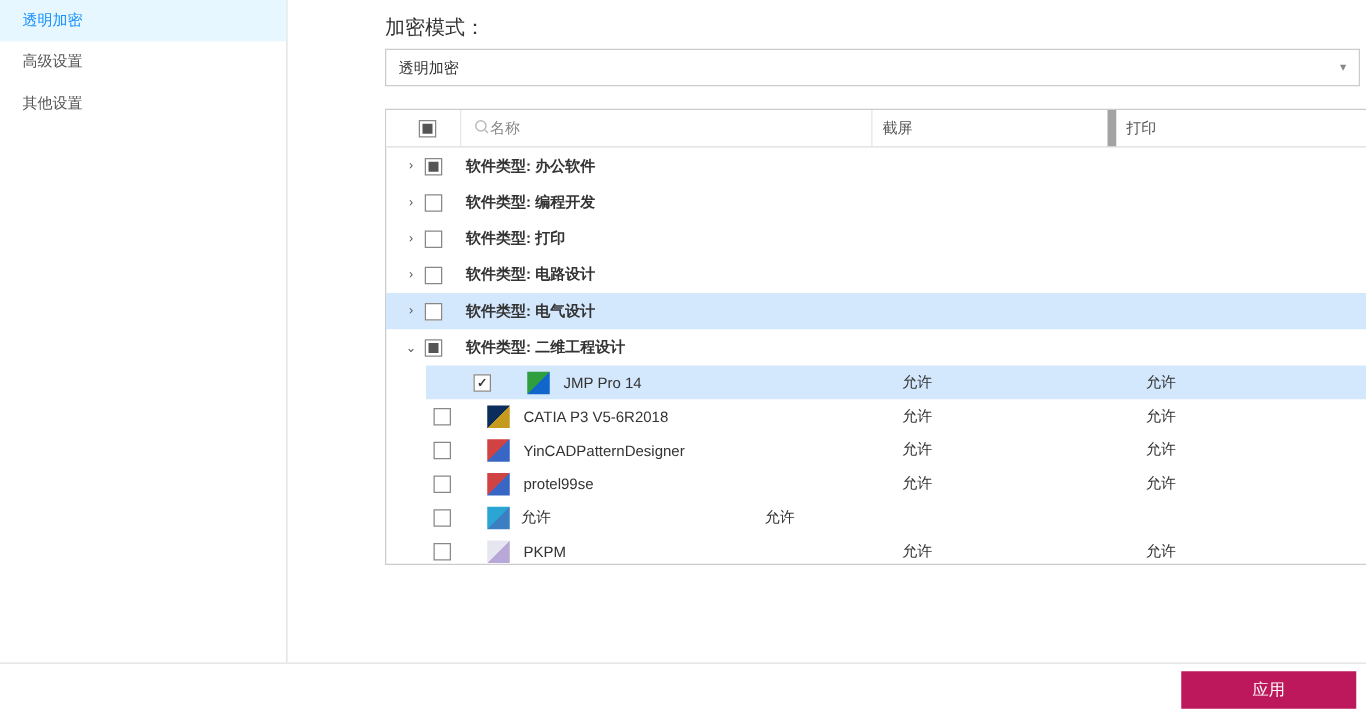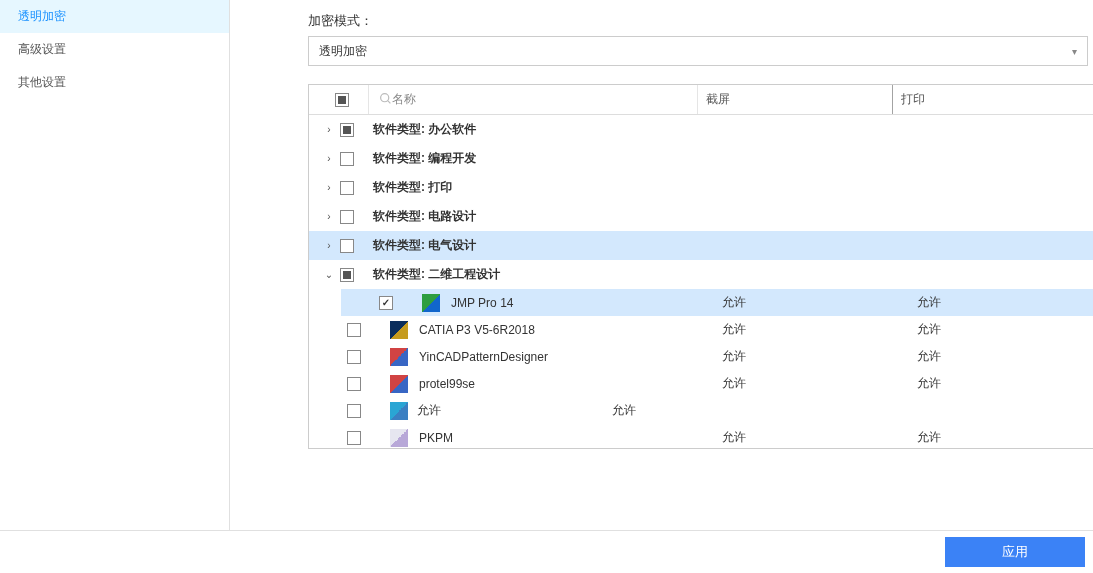--- a/index.html
+++ b/index.html
@@ -32,21 +32,21 @@
     .sidebar-item.active {
       color: #1890ff;
       background: #e6f7ff;
     }
     .main {
       flex: 1;
       padding: 12px 30px 12px 30px;
       overflow: hidden;
     }
     .field-label {
-      font-size: 13px;
+      font-size: 16px;
       color: #333;
       margin-bottom: 6px;
     }
     .dropdown {
       width: 780px;
       height: 30px;
       border: 1px solid #ccc;
       background: #fff;
       display: flex;
       align-items: center;
@@ -92,21 +92,21 @@
     }
     .th-col {
       width: 195px;
       padding-left: 8px;
       color: #555;
       display: flex;
       align-items: center;
       height: 100%;
     }
     .th-col.border {
-      border-right: 1px solid #a3a3a3;
+      border-right: 7px solid #a3a3a3;
     }
     .table-body {
       flex: 1;
       overflow-y: auto;
     }
     .category-row {
       display: flex;
       height: 29px;
       align-items: center;
       cursor: pointer;
@@ -201,21 +201,21 @@
       border-top: 1px solid #e0e0e0;
       display: flex;
       justify-content: flex-end;
       align-items: center;
       padding-right: 8px;
       background: #fff;
     }
     .apply-btn {
       width: 140px;
       height: 30px;
-      background: #3b82f6;
+      background: #be185d;
       color: #fff;
       border: none;
       cursor: pointer;
       font-size: 13px;
     }
     .th-sb {
       width: 16px;
     }
     svg.search { width: 13px; height: 13px; }
   </style>

